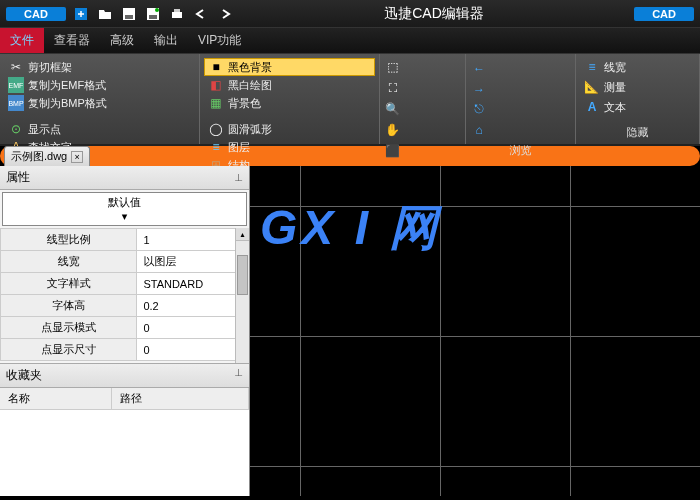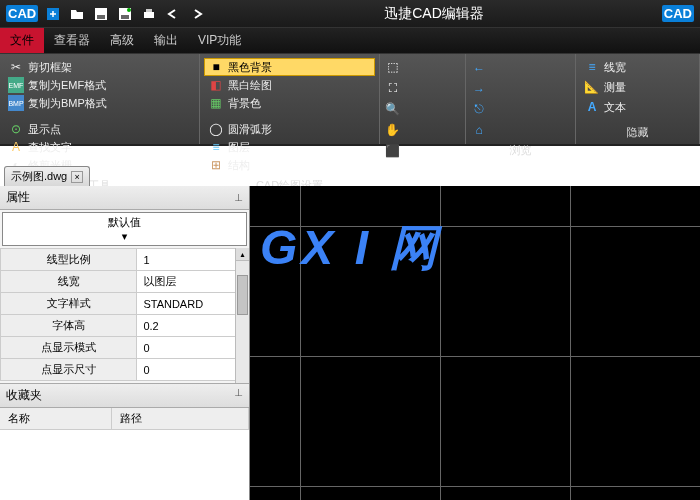--- a/index.html
+++ b/index.html
@@ -1,33 +1,33 @@
 <!DOCTYPE html>
 <html><head>
 <meta charset="utf-8">
 <style>
 * { box-sizing: border-box; margin: 0; padding: 0; font-family: "Microsoft YaHei", sans-serif; }
 body { width: 700px; height: 500px; background: #000; overflow: hidden; font-size: 12px; }
 .titlebar { height: 28px; background: linear-gradient(#2a2a2a,#1a1a1a); display: flex; align-items: center; padding: 0 6px; gap: 6px; border-bottom: 1px solid #333; }
 .titlebar .tb-btn { width: 18px; height: 18px; display: flex; align-items: center; justify-content: center; color: #ddd; }
 .titlebar .title { flex: 1; text-align: center; color: #fff; font-size: 14px; }
-.cad-icon { background: #0a7fd8; color: #fff; font-size: 13px; font-weight: bold; border-radius: 2px; padding: 1px 2px; }
+.cad-icon { background: #0a7fd8; color: #fff; font-size: 11px; font-weight: bold; border-radius: 2px; padding: 1px 18px; }
 .menubar { height: 26px; background: linear-gradient(#222,#111); display: flex; align-items: stretch; border-bottom: 1px solid #333; }
 .menu-tab { padding: 0 10px; display: flex; align-items: center; color: #ccc; font-size: 12px; cursor: pointer; }
-.menu-tab.active { background: #c8132f; color: #000000; }
+.menu-tab.active { background: #c8132f; color: #7dd3fc; }
 .ribbon { height: 92px; background: linear-gradient(#555,#3a3a3a); display: flex; border-bottom: 2px solid #222; }
 .ribbon-group { border-right: 1px solid #666; padding: 2px 4px; display: flex; flex-direction: column; }
 .ribbon-body { flex: 1; display: flex; flex-direction: column; gap: 2px; padding: 2px 0; }
 .ribbon-label { text-align: center; color: #ddd; font-size: 11px; padding: 2px 0; }
 .rbtn { display: flex; align-items: center; gap: 4px; padding: 1px 4px; color: #eee; font-size: 11px; cursor: pointer; white-space: nowrap; }
 .rbtn.active { background: #ffd966; color: #000; border: 1px solid #cc9900; padding: 0 3px; }
 .ricon { width: 16px; height: 16px; display: inline-flex; align-items: center; justify-content: center; font-size: 12px; }
 .ribbon-icons { display: flex; flex-wrap: wrap; gap: 3px; align-content: flex-start; }
 .ribbon-icons .ricon-btn { width: 18px; height: 18px; display: flex; align-items: center; justify-content: center; color: #fff; cursor: pointer; }
-.doc-tabs { height: 40px; background: #ffffff; display: flex; align-items: flex-end; padding: 0 4px; }
+.doc-tabs { height: 20px; background: #f97316; display: flex; align-items: flex-end; padding: 0 4px; border-radius: 10px; }
 .doc-tab { background: linear-gradient(#f0f0f0,#d8d8d8); border: 1px solid #888; border-bottom: none; padding: 2px 6px; font-size: 11px; display: flex; align-items: center; gap: 4px; border-radius: 3px 3px 0 0; }
 .doc-tab .close { width: 12px; height: 12px; border: 1px solid #999; font-size: 9px; display: flex; align-items: center; justify-content: center; cursor: pointer; }
 .workspace { display: flex; height: 330px; }
 .left-panel { width: 250px; background: #f4f4f4; display: flex; flex-direction: column; border-right: 1px solid #888; }
 .panel-header { background: linear-gradient(#eee,#ddd); border-bottom: 1px solid #aaa; padding: 3px 6px; font-size: 12px; display: flex; justify-content: space-between; align-items: center; }
 .pin { font-size: 10px; color: #555; cursor: pointer; }
 .dropdown { margin: 2px; border: 1px solid #888; background: #fff; padding: 2px 4px; font-size: 11px; display: flex; justify-content: space-between; align-items: center; cursor: pointer; flex-direction: column; }
 .prop-grid { flex: 0 0 135px; overflow: hidden; position: relative; }
 .prop-table { width: 100%; border-collapse: collapse; font-size: 11px; background: #fff; }
 .prop-table td { border: 1px solid #ccc; padding: 3px 6px; height: 20px; }

